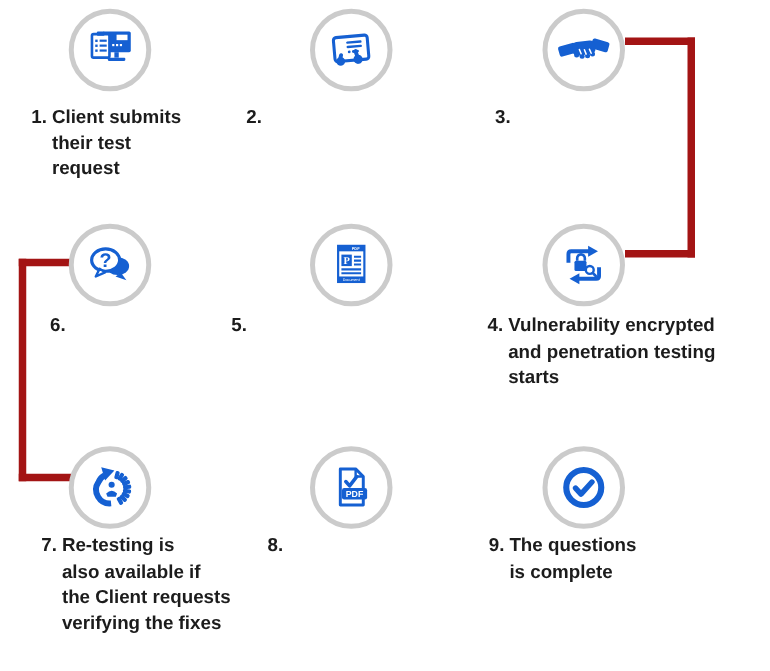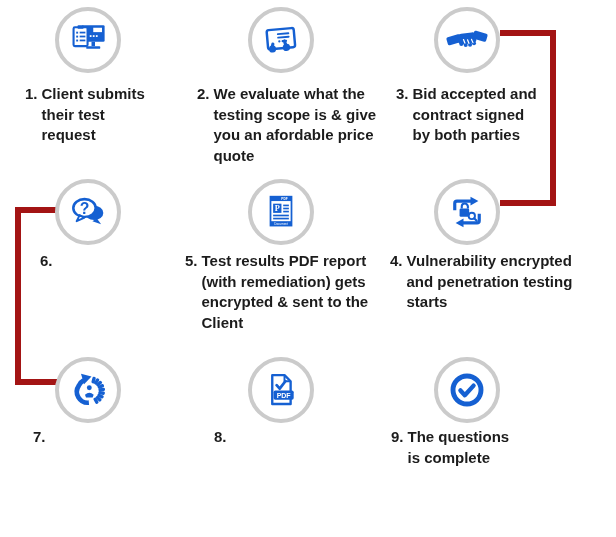--- a/index.html
+++ b/index.html
@@ -86,24 +86,20 @@
           <rect x="26.6" y="23.5" width="3.6" height="9" rx="1.8" transform="rotate(-14 28.4 28)"></rect>
           <circle cx="29.5" cy="33" r="4.2"></circle>
           <rect x="12" y="26" width="3.6" height="7" rx="1.8" transform="rotate(18 13.8 29.5)"></rect>
           <circle cx="13.5" cy="33.5" r="4"></circle>
         </g>
       </g>
     </svg>
   </div>
   <div class="caption" style="left:197px;top:84px;width:192px">
     <span class="num">2.</span>
-    <span class="label">We evaluate what the
-testing scope is &amp; give
-you an afordable price
-quote</span>
   </div>
 
   <div class="circle" style="left:434px;top:7px">
     <svg viewBox="0 0 48 48">
       <g fill="#1560d2">
         <rect x="1" y="19" width="16" height="9.5" rx="2" transform="rotate(-16 9 23.7)"></rect>
         <rect x="31" y="15" width="16" height="9.5" rx="2" transform="rotate(16 39 19.7)"></rect>
         <rect x="13.5" y="16" width="21" height="12.5" rx="4.5" transform="rotate(-7 24 22)"></rect>
         <circle cx="17.5" cy="28.5" r="2.3"></circle>
           <circle cx="22.5" cy="29.8" r="2.3"></circle>
@@ -112,23 +108,20 @@
       </g>
       <g stroke="#ffffff" stroke-width="1.4" stroke-linecap="round">
         <line x1="20" y1="23.5" x2="21.6" y2="27.5"></line>
         <line x1="24.6" y1="23.8" x2="26.2" y2="27.8"></line>
         <line x1="29.2" y1="23.3" x2="30.8" y2="27"></line>
       </g>
     </svg>
   </div>
   <div class="caption" style="left:396px;top:84px;width:170px">
     <span class="num">3.</span>
-    <span class="label">Bid accepted and
-contract signed
-by both parties</span>
   </div>
 
   <div class="circle" style="left:434px;top:179px">
     <svg viewBox="0 0 48 48">
       <g stroke="#1560d2" stroke-width="3.6" fill="none" stroke-linejoin="round">
         <path d="M10 22 V14 Q10 11.5 12.5 11.5 H29"></path>
         <path d="M38 26 V34 Q38 36.5 35.5 36.5 H19"></path>
       </g>
       <path d="M28 6.5 L37 11.5 L28 16.5 z" fill="#1560d2"></path>
       <path d="M20 31.5 L11 36.5 L20 41.5 z" fill="#1560d2"></path>
@@ -158,24 +151,20 @@
         <line x1="26.5" y1="20" x2="33" y2="20"></line>
         <line x1="26.5" y1="23.5" x2="33" y2="23.5"></line>
         <line x1="15" y1="28" x2="33" y2="28"></line>
         <line x1="15" y1="31.5" x2="33" y2="31.5"></line>
       </g>
       <text x="24" y="38.4" font-size="3.4" fill="#ffffff" text-anchor="middle" font-family="Liberation Sans, sans-serif">Document</text>
     </svg>
   </div>
   <div class="caption" style="left:185px;top:251px;width:215px">
     <span class="num">5.</span>
-    <span class="label">Test results PDF report
-(with remediation) gets
-encrypted &amp; sent to the
-Client</span>
   </div>
 
   <div class="circle" style="left:55px;top:179px">
     <svg viewBox="0 0 48 48">
       <g fill="#1560d2">
         <ellipse cx="31" cy="25" rx="10.5" ry="8.2"></ellipse>
         <path d="M34 31 l5 7 -10 -3.5 z"></path>
       </g>
       <ellipse cx="20" cy="19.5" rx="12.8" ry="10.2" fill="#ffffff" stroke="#1560d2" stroke-width="2.9"></ellipse>
       <path d="M14.5 27.5 l-3.5 7 8.5 -3.8 z" fill="#ffffff" stroke="#1560d2" stroke-width="2.2" stroke-linejoin="round"></path>
@@ -202,20 +191,24 @@
         <rect x="36" y="23.2" width="7.5" height="3.8" rx="1.5" transform="rotate(61 27 25)"></rect>
       </g>
       <g fill="#1560d2">
         <circle cx="25.5" cy="21.5" r="2.8"></circle>
         <path d="M20.5 29.5 q5 -5 10 0 l-1.2 3 h-7.6 z"></path>
       </g>
     </svg>
   </div>
   <div class="caption" style="left:33px;top:427px;width:180px">
     <span class="num">7.</span>
+    <span class="label">Re-testing is
+also available if
+the Client requests
+verifying the fixes</span>
   </div>
 
   <div class="circle" style="left:248px;top:357px">
     <svg viewBox="0 0 48 48">
       <path d="M14 7 h14 l7 7 v26 h-21 z" fill="#ffffff" stroke="#1560d2" stroke-width="2.7" stroke-linejoin="round"></path>
       <path d="M28 7 v7 h7" fill="none" stroke="#1560d2" stroke-width="2.2" stroke-linejoin="round"></path>
       <path d="M19 18.5 l3.5 4 6.5 -8.5" stroke="#1560d2" stroke-width="3.2" fill="none" stroke-linecap="round" stroke-linejoin="round"></path>
       <rect x="15.5" y="24.5" width="23" height="10.5" rx="2" fill="#1560d2"></rect>
       <text x="27" y="32.7" text-anchor="middle" font-size="8" font-weight="bold" fill="#ffffff" font-family="Liberation Sans, sans-serif">PDF</text>
     </svg>

